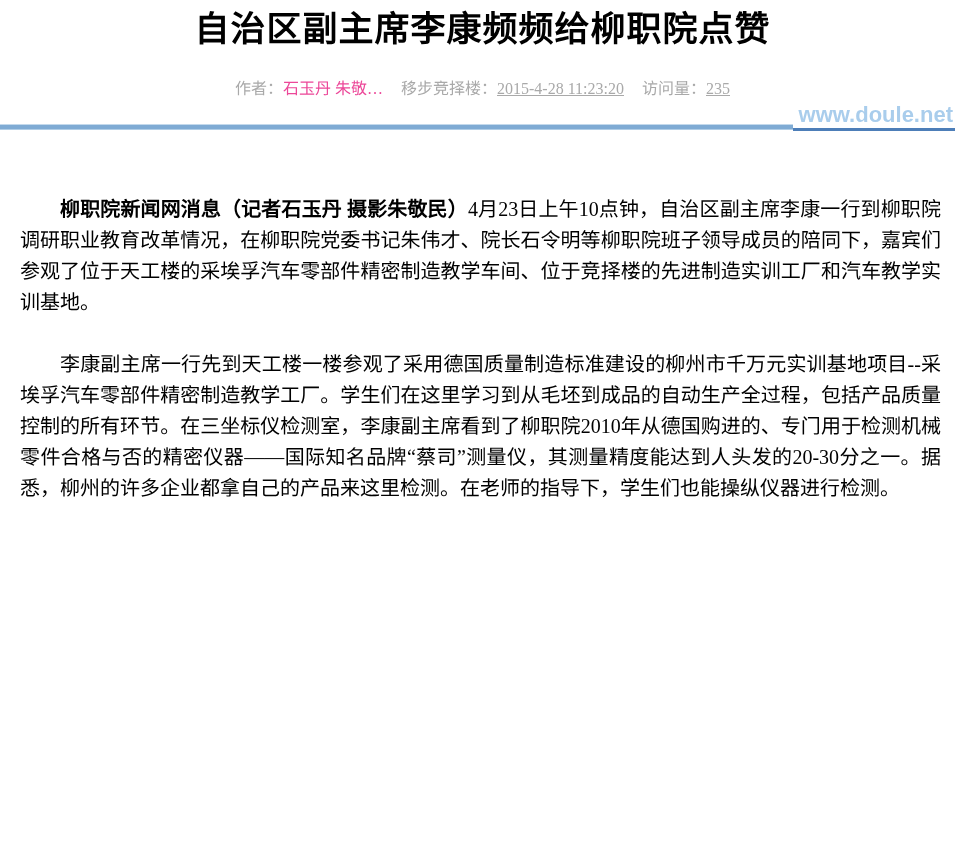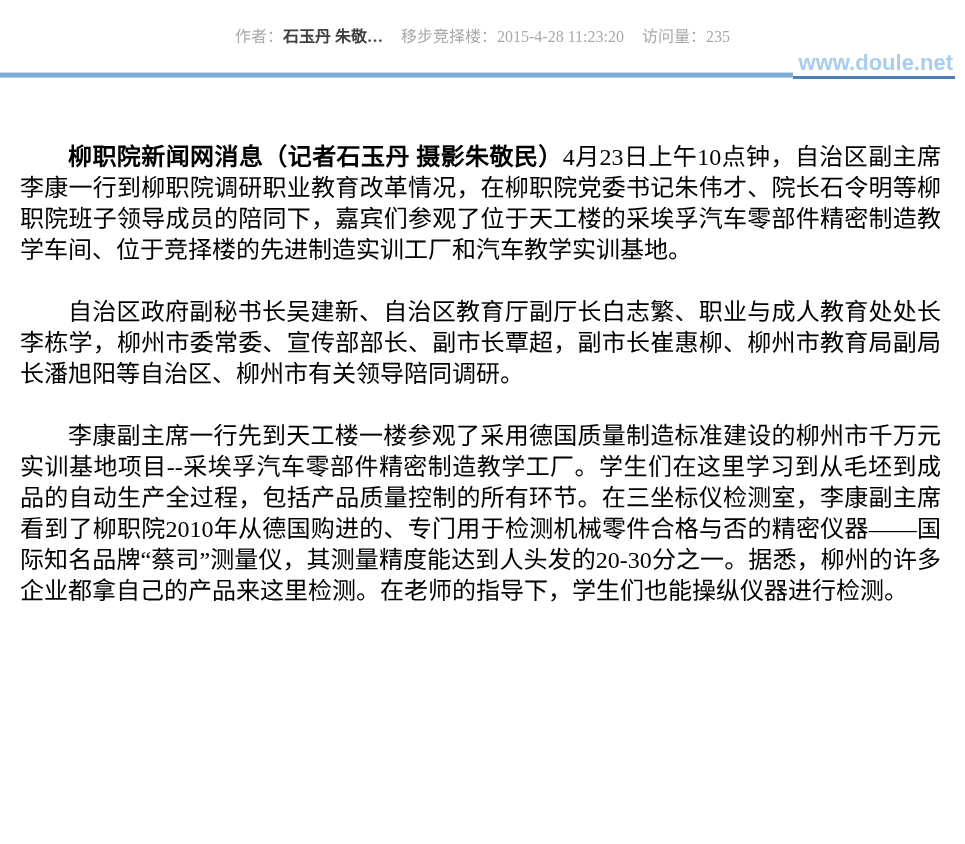--- a/index.html
+++ b/index.html
@@ -26,24 +26,24 @@
   .meta-line {
     margin-top: 26px;
     text-align: center;
     font-size: 16px;
     line-height: 22px;
     color: #a9a9a9;
     white-space: nowrap;
   }
   .meta-line .grp { margin: 0 7px; }
   .meta-line .author-names {
-    color: #404040;
-    font-weight: bold;
+    color: #ec4899;
+    font-weight: normal;
   }
-  .meta-line .meta-value { color: #a9a9a9; }
+  .meta-line .meta-value { color: #a9a9a9; text-decoration: underline; }
 
   .divider-row {
     margin-top: 3px;
     display: flex;
     align-items: flex-end;
     width: 960px;
     text-align: center;
   }
   .divider-line {
     flex: 1 1 auto;
@@ -63,47 +63,47 @@
     line-height: 24px;
     letter-spacing: 0px;
     color: #a9cdec;
     border-bottom: 3px solid #4d7eb8;
     text-decoration: none;
     white-space: nowrap;
   }
 
   .article-body {
     margin: 63px 24px 0 20px;
-    font-size: 24px;
+    font-size: 20px;
     line-height: 31px;
     text-align: justify;
     color: #000;
   }
   .article-body p {
     margin: 0 0 31px 0;
     text-indent: 2em;
   }
   .article-body .lead { font-weight: bold; }
 </style>
 </head>
 <body>
 
 <div class="page">
 
+  <h1 class="article-title">自治区副主席李康频频给柳职院点赞</h1>
 
   <div class="meta-line">
     <span class="grp"><span>作者：</span><span class="author-names">石玉丹 朱敬…</span></span>
     <span class="grp"><span>移步竞择楼：</span><span class="meta-value">2015-4-28 11:23:20</span></span>
     <span class="grp"><span>访问量：</span><span class="meta-value">235</span></span>
   </div>
 
   <div class="divider-row">
     <div class="divider-line"></div>
     <span class="watermark">www.doule.net</span>
   </div>
 
   <div class="article-body">
     <p><span class="lead">柳职院新闻网消息（记者石玉丹 摄影朱敬民）</span><span>4月23日上午10点钟，自治区副主席李康一行到柳职院调研职业教育改革情况，在柳职院党委书记朱伟才、院长石令明等柳职院班子领导成员的陪同下，嘉宾们参观了位于天工楼的采埃孚汽车零部件精密制造教学车间、位于竞择楼的先进制造实训工厂和汽车教学实训基地。</span></p>
-    <p><span class="lead"></span><span>自治区政府副秘书长吴建新、自治区教育厅副厅长白志繁、职业与成人教育处处长李栋学，柳州市委常委、宣传部部长、副市长覃超，副市长崔惠柳、柳州市教育局副局长潘旭阳等自治区、柳州市有关领导陪同调研。</span></p>
     <p><span class="lead"></span><span>李康副主席一行先到天工楼一楼参观了采用德国质量制造标准建设的柳州市千万元实训基地项目--采埃孚汽车零部件精密制造教学工厂。学生们在这里学习到从毛坯到成品的自动生产全过程，包括产品质量控制的所有环节。在三坐标仪检测室，李康副主席看到了柳职院2010年从德国购进的、专门用于检测机械零件合格与否的精密仪器——国际知名品牌“蔡司”测量仪，其测量精度能达到人头发的20-30分之一。据悉，柳州的许多企业都拿自己的产品来这里检测。在老师的指导下，学生们也能操纵仪器进行检测。</span></p>
   </div>
 
 </div>
 
 </body></html>

